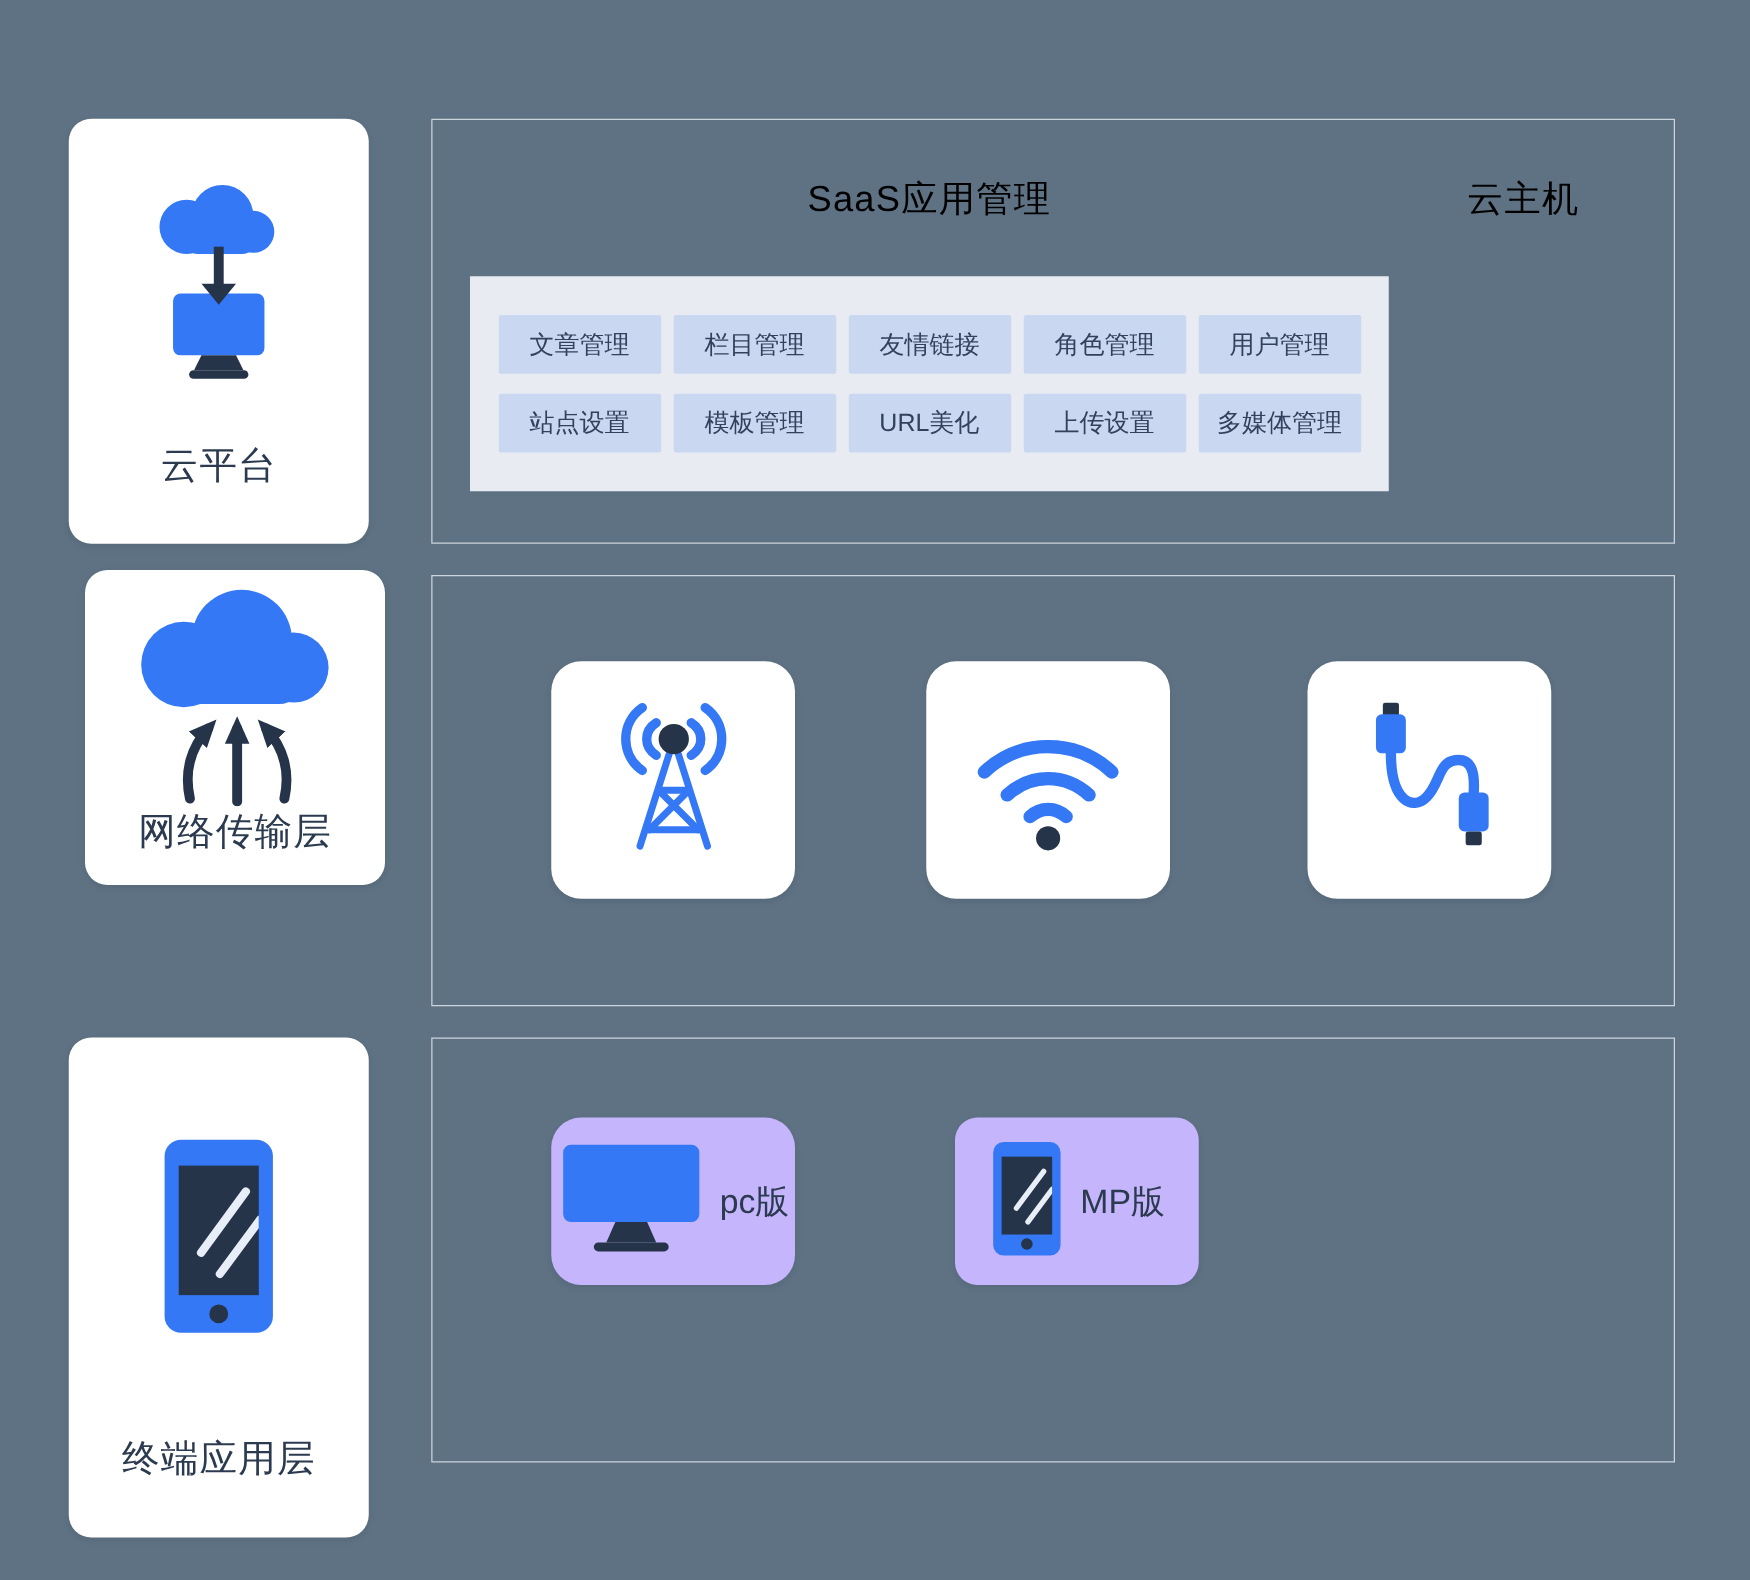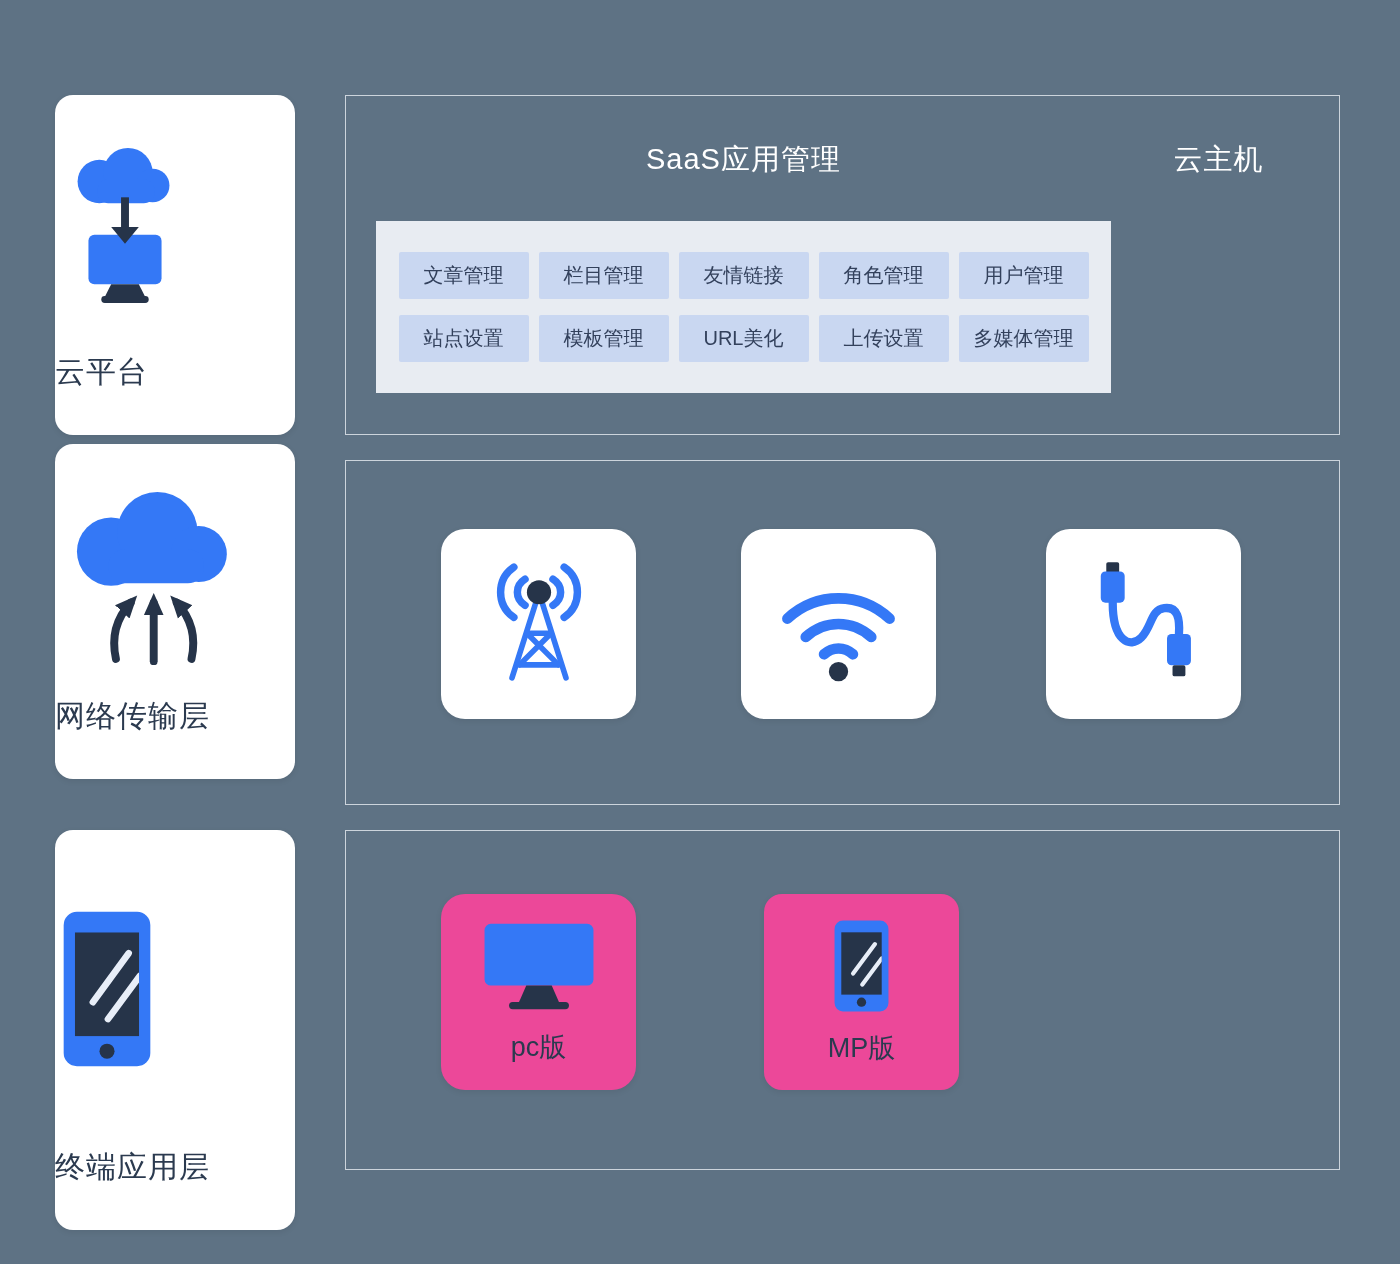--- a/index.html
+++ b/index.html
@@ -6,31 +6,31 @@
   html,body { width:1400px; height:1264px; }
   body {
     position:relative;
     background:#5e7284;
     font-family:"Liberation Sans","DejaVu Sans",sans-serif;
     overflow:hidden;
   }
   .left-card {
     position:absolute; left:55px; width:240px;
     background:#ffffff; border-radius:18px;
-    display:flex; flex-direction:column; align-items:flex-start;
+    display:flex; flex-direction:column; align-items:center;
     box-shadow:0 2px 6px rgba(0,0,0,0.08);
   }
   .left-card .icon-wrap { flex:1; display:flex; align-items:center; justify-content:center; }
   .left-card .card-label { margin-bottom:42px; font-size:30px; color:#2b3a4f; letter-spacing:1px; }
 
   .section {
     position:absolute; left:345px; width:995px;
     border:1px solid #ccd4dc;
   }
-  .sec-title { position:absolute; font-size:29px; font-weight:500; color:#ffffff; text-align:center; letter-spacing:1px; }
+  .sec-title { position:absolute; font-size:29px; font-weight:500; color:#000000; text-align:center; letter-spacing:1px; }
 
   .chips-panel {
     position:absolute; left:30px; top:125px; width:735px; height:172px;
     background:#e8ecf2;
     display:grid; grid-template-columns:repeat(5,130px); gap:16px 10px;
     justify-content:center; align-content:center;
   }
   .chip {
     height:47px; background:#c9d7f1; border-radius:2px;
     color:#33415c; font-size:20px;
@@ -43,23 +43,23 @@
     font-size:20px; color:#33415c;
   }
 
   .tile {
     position:absolute; width:195px; height:190px;
     background:#ffffff; border-radius:24px;
     display:flex; align-items:center; justify-content:center;
     box-shadow:0 2px 6px rgba(0,0,0,0.08);
   }
   .tile2 {
-    position:absolute; width:195px; height:196px;
-    background:#ec4899; border-radius:24px;
-    display:flex; flex-direction:column; align-items:center; justify-content:center; gap:12px;
+    position:absolute; width:195px; height:134px;
+    background:#c4b5fd; border-radius:24px;
+    display:flex; flex-direction:row; align-items:center; justify-content:center; gap:12px;
     box-shadow:0 2px 6px rgba(0,0,0,0.08);
   }
   .tile2 .tile-label { font-size:27px; color:#2b3a4f; }
 </style>
 </head>
 <body>
 
 <div class="left-card" style="top:95px;height:340px;">
   <div class="icon-wrap">
     <svg width="140" height="163" viewBox="0 0 140 165">
@@ -72,21 +72,21 @@
       <rect x="33" y="94" width="74" height="50" rx="6" fill="#3478f6"></rect>
       <polygon points="56,144 84,144 90,156 50,156" fill="#263449"></polygon>
       <rect x="46" y="156" width="48" height="7" rx="3.5" fill="#263449"></rect>
       <rect x="66" y="56" width="8" height="32" fill="#263449"></rect>
       <polygon points="56,86 84,86 70,103" fill="#263449"></polygon>
     </svg>
   </div>
   <div class="card-label">云平台</div>
 </div>
 
-<div class="left-card" style="top:444px;height:335px;">
+<div class="left-card" style="top:456px;height:252px;margin-left:13px;">
   <div class="icon-wrap">
     <svg width="195" height="189" viewBox="0 0 160 155">
       <defs>
         <marker id="ahA" viewBox="0 0 10 10" refX="5" refY="5" markerWidth="3.1" markerHeight="3.1" orient="auto">
           <path d="M0 1 L9 5 L0 9 z" fill="#263449"></path>
         </marker>
       </defs>
       <g fill="#3478f6">
         <circle cx="46" cy="62" r="28"></circle>
         <circle cx="84" cy="46" r="33"></circle>

